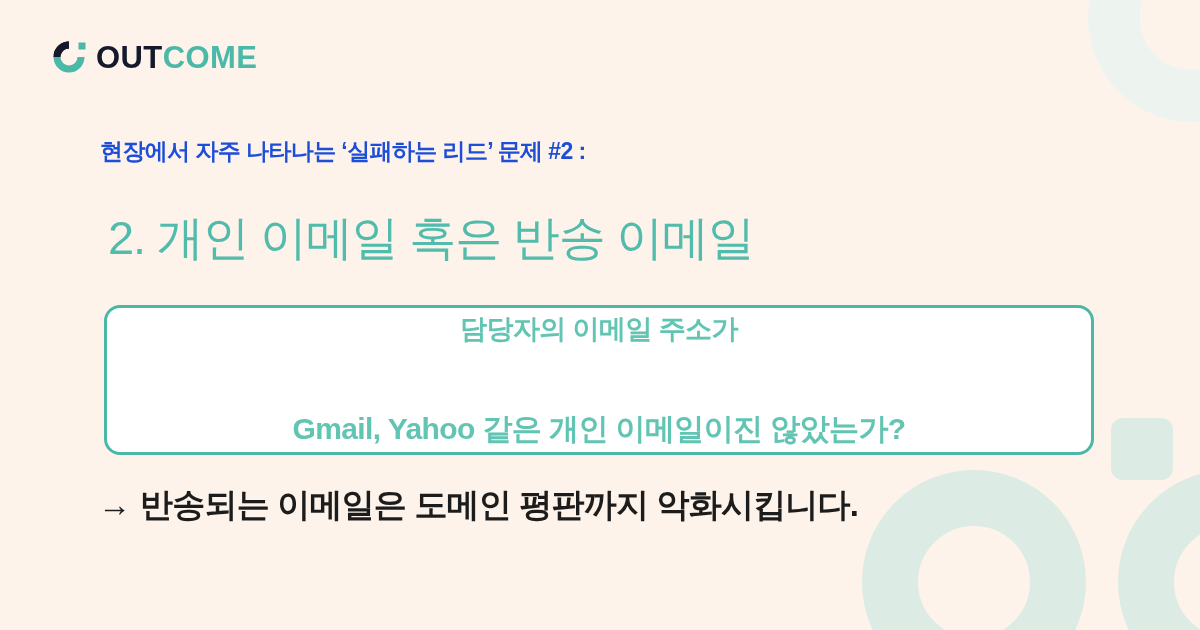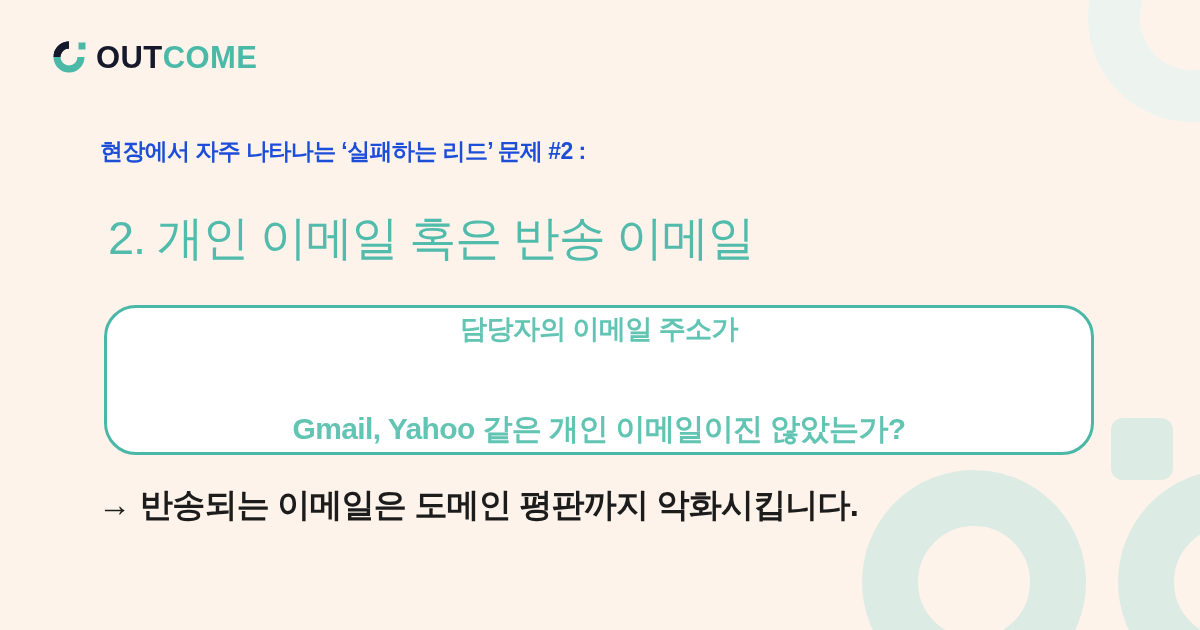--- a/index.html
+++ b/index.html
@@ -90,21 +90,21 @@
     margin-left:8px;
   }
 
   
   #question-card {
     position:absolute;
     top:305px; left:104px;
     width:990px; height:150px;
     background:#ffffff;
     border:3px solid #4bb7a7;
-    border-radius:32px;
+    border-radius:16px;
     display:flex;
     flex-direction:column;
     align-items:center;
     justify-content:center;
     gap:20px;
   }
 
   .card-line {
     color:#62c4b3;
     font-weight:bold;

